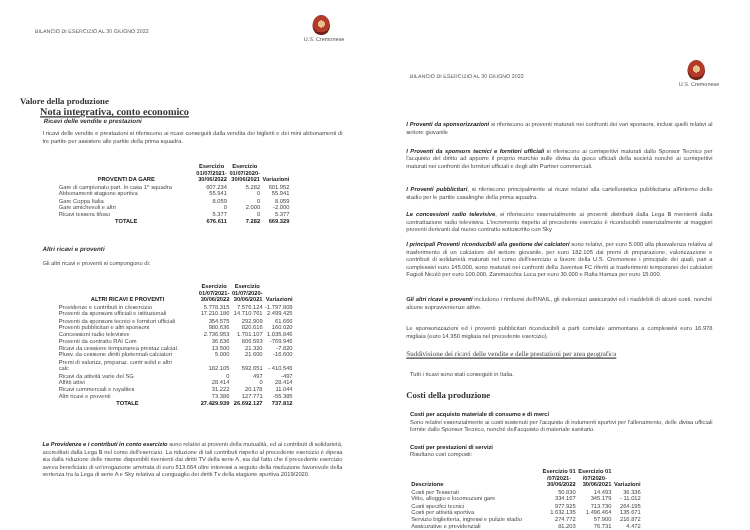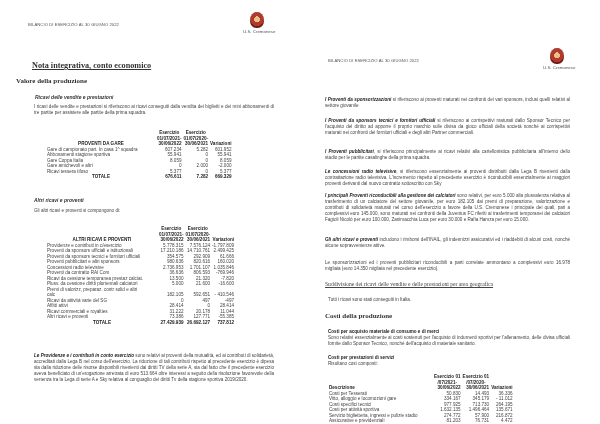--- a/index.html
+++ b/index.html
@@ -8,21 +8,21 @@
   .page { position:absolute; top:0; width:300px; height:424px; background:#fff; }
   .page.left { left:0; }
   .page.right { left:300px;margin-top:36px; }
   .hdr { position:absolute; top:22px; left:28px; font-size:4.2px; color:#555; letter-spacing:0.05px; }
   .logo { position:absolute; top:12px; left:243px; width:28px; text-align:center; }
   .crest { width:14px; height:16px; margin:0 auto; border-radius:50% 50% 45% 45%;
            background:radial-gradient(circle at 50% 45%, #e8c18a 0 25%, #b33a2a 26% 60%, #6c1e18 61% 100%); }
   .logo-text { font-size:4.4px; color:#555; margin-top:1px; white-space:nowrap; }
   .serif { font-family:"Liberation Serif", serif; }
   .abs { position:absolute; }
-  .h-title { font-size:8.2px; font-weight:bold; text-decoration:underline; color:#333; }
+  .h-title { font-size:8.2px; font-weight:bold; text-decoration:underline; color:#333;margin-top:24px; }
   .h-sub { font-size:7px; font-weight:bold; color:#333; }
   .h-it { font-size:5px; font-weight:bold; font-style:italic; color:#333; }
   .para { font-size:4.6px; line-height:6.1px; color:#444; text-align:justify; }
   .para b { color:#222; }
   table.t { position:absolute; border-collapse:collapse; font-size:4.6px; color:#444; }
   table.t td { padding:0 1px; line-height:5.5px; white-space:nowrap; }
   table.t td.n { text-align:right; }
   table.t tr.head td { font-weight:bold; color:#222; }
   table.t tr.tot td { font-weight:bold; color:#222; }
   .c { text-align:center; }

